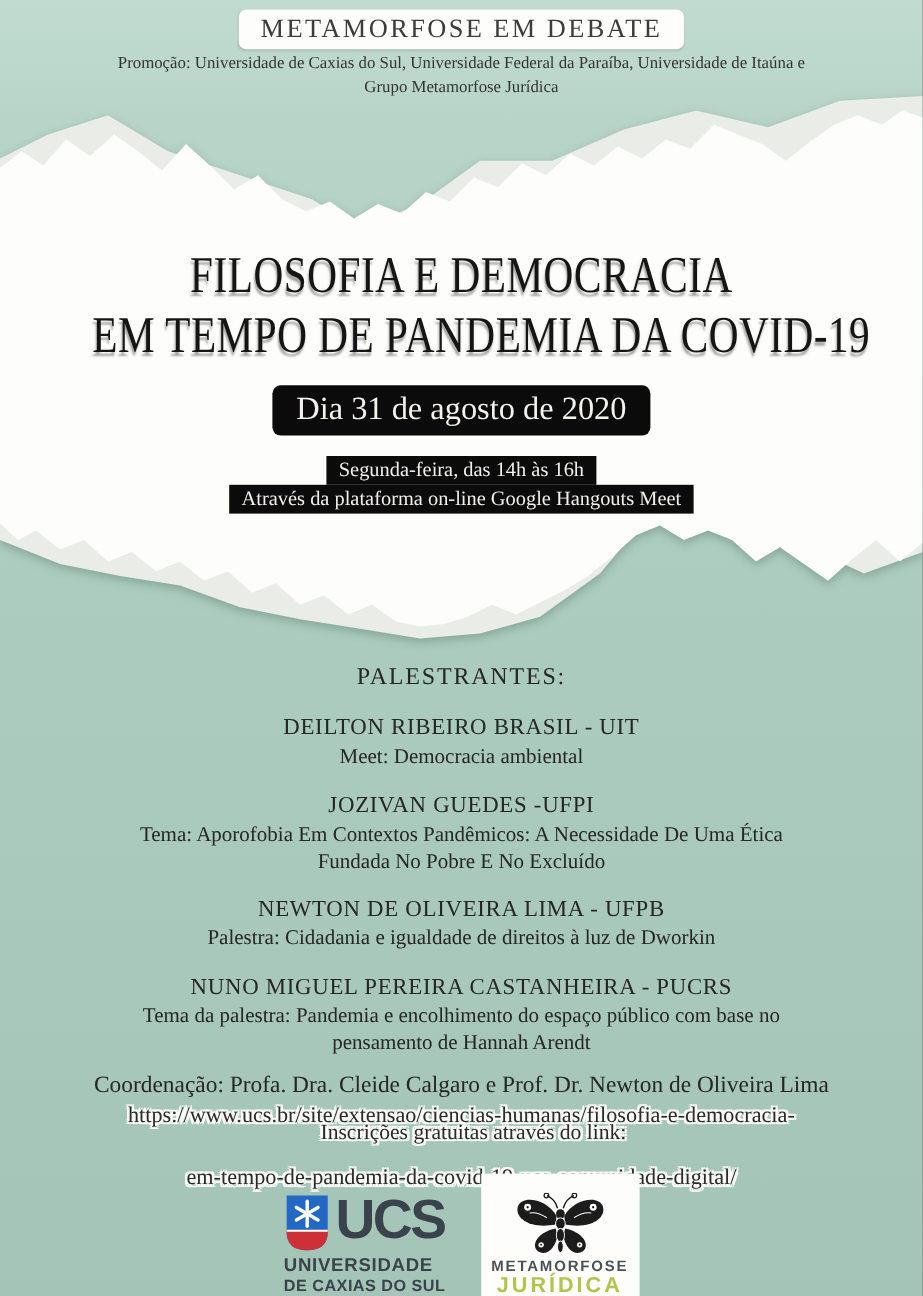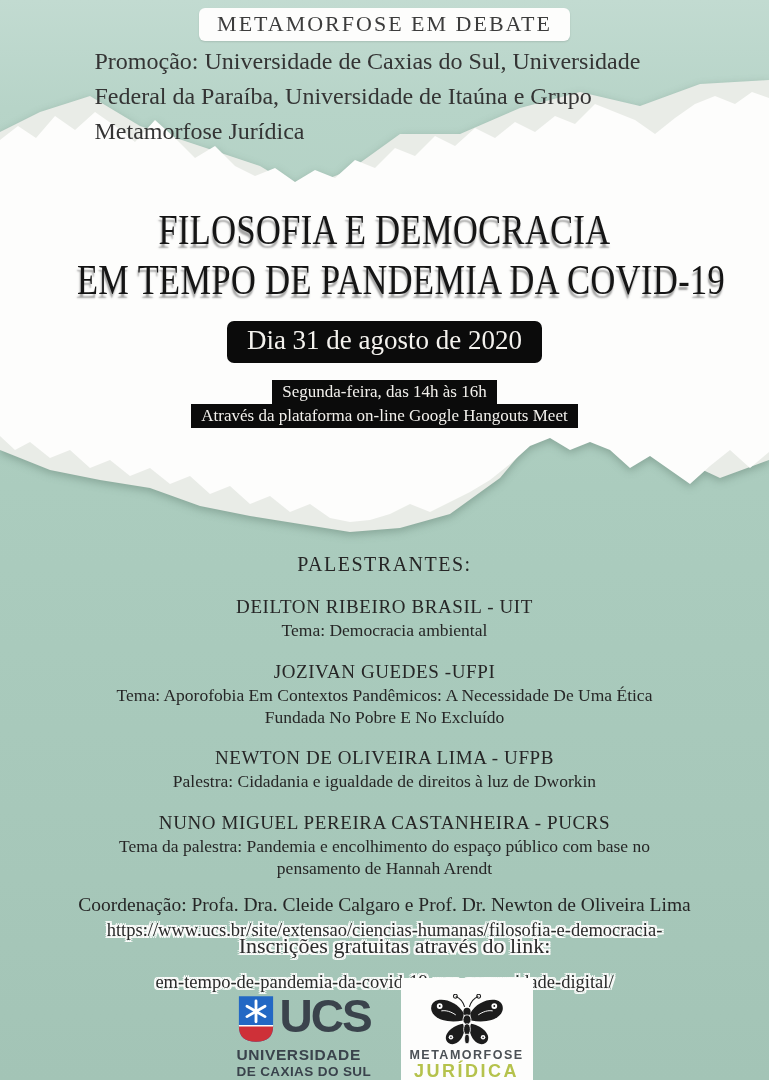--- a/index.html
+++ b/index.html
@@ -33,22 +33,22 @@
     padding: 3px 18px 4px;
     font-size: 22px;
     letter-spacing: 2px;
     color: #3c3c3c;
     box-shadow: 0 1px 2px rgba(0,0,0,0.12);
   }
   .promo {
     position: absolute; top: 44px; left: 50%;
     transform: translateX(-50%);
     width: 580px;
-    text-align: left;
-    font-size: 24px;
+    text-align: center;
+    font-size: 14px;
     line-height: 1.45;
     color: #343434;
   }
 
   
   .title-block {
     position: absolute; top: 205px; left: 0; width: 100%;
     text-align: center;
     transform: scaleX(0.8);
     transform-origin: 50% 0;
@@ -88,21 +88,21 @@
   .sp3-name { top: 747px; } .sp3-topic { top: 770px; }
   .sp4-name { top: 812px; } .sp4-topic { top: 835px; width: 600px; }
   .coordination { top: 894px; font-size: 19.5px; }
 
   .outlined {
     color: #2b2b2b;
     text-shadow:
       -2px -2px 0 #fbfbfa, 2px -2px 0 #fbfbfa, -2px 2px 0 #fbfbfa, 2px 2px 0 #fbfbfa,
       -2px 0 0 #fbfbfa, 2px 0 0 #fbfbfa, 0 -2px 0 #fbfbfa, 0 2px 0 #fbfbfa;
   }
-  .reg-intro { top: 933px; font-size: 22px; padding-left: 20px; }
+  .reg-intro { top: 933px; font-size: 18px; padding-left: 20px; }
   .reg-link1 { top: 920px; font-size: 18.5px; }
   .reg-link2 { top: 972px; font-size: 18.5px; }
 
   
   .logos {
     position: absolute; top: 978px; left: 0; width: 100%;
     display: flex; justify-content: center; align-items: flex-start; gap: 14px;
   }
   .ucs-logo { margin-top: 16px; width: 150px; font-family: "Liberation Sans", sans-serif; }
   .ucs-top { display: flex; align-items: flex-start; gap: 5px; }
@@ -150,21 +150,21 @@
   </div>
 
   <div class="bars-wrap">
     <span class="bar">Segunda-feira, das 14h às 16h</span><br>
     <span class="bar">Através da plataforma on-line Google Hangouts Meet</span>
   </div>
 
   <div class="green-text speakers-heading">PALESTRANTES:</div>
 
   <div class="green-text speaker-name sp1-name">DEILTON RIBEIRO BRASIL - UIT</div>
-  <div class="green-text speaker-topic sp1-topic">Tema: Democracia ambiental</div>
+  <div class="green-text speaker-topic sp1-topic">Meet: Democracia ambiental</div>
 
   <div class="green-text speaker-name sp2-name">JOZIVAN GUEDES -UFPI</div>
   <div class="green-text speaker-topic sp2-topic">Tema: Aporofobia Em Contextos Pandêmicos: A Necessidade De Uma Ética Fundada No Pobre E No Excluído</div>
 
   <div class="green-text speaker-topic sp3-topic">Palestra: Cidadania e igualdade de direitos à luz de Dworkin</div>
   <div class="green-text speaker-name sp3-name">NEWTON DE OLIVEIRA LIMA - UFPB</div>
 
   <div class="green-text speaker-name sp4-name">NUNO MIGUEL PEREIRA CASTANHEIRA - PUCRS</div>
   <div class="green-text coordination">Coordenação: Profa. Dra. Cleide Calgaro e Prof. Dr. Newton de Oliveira Lima</div>
 

